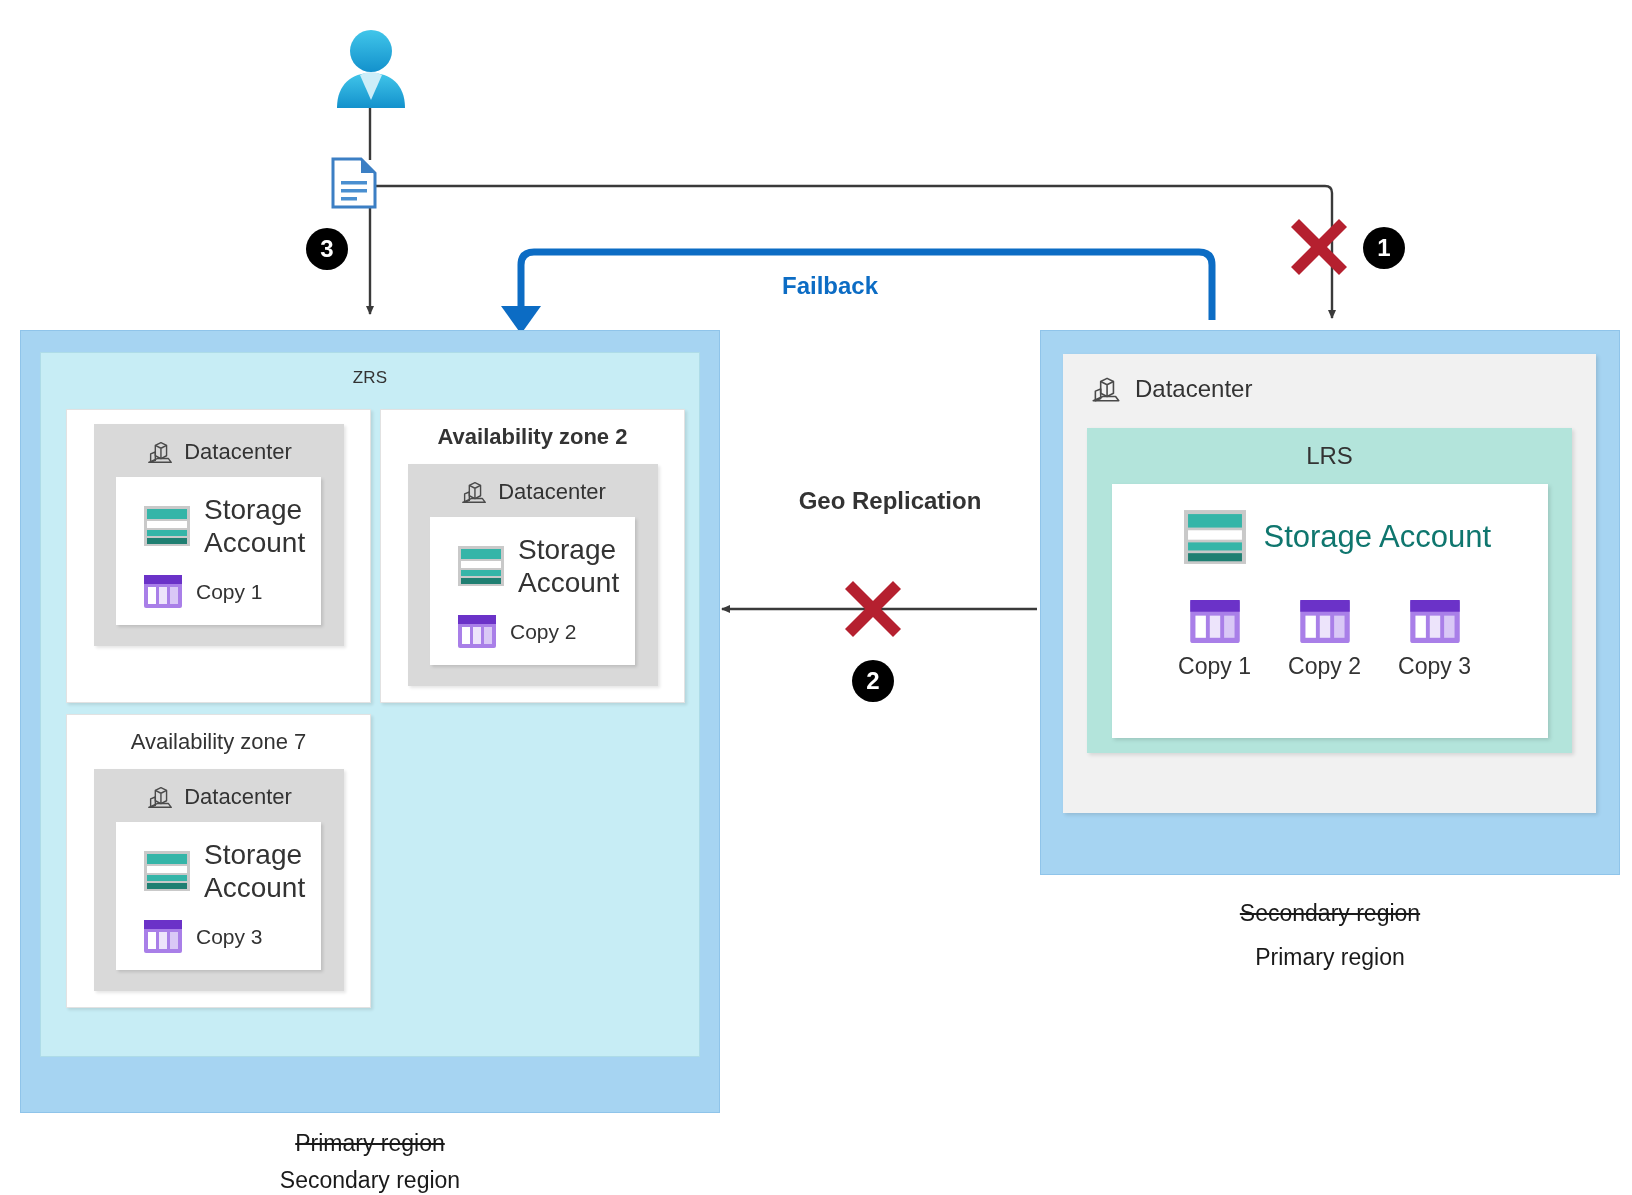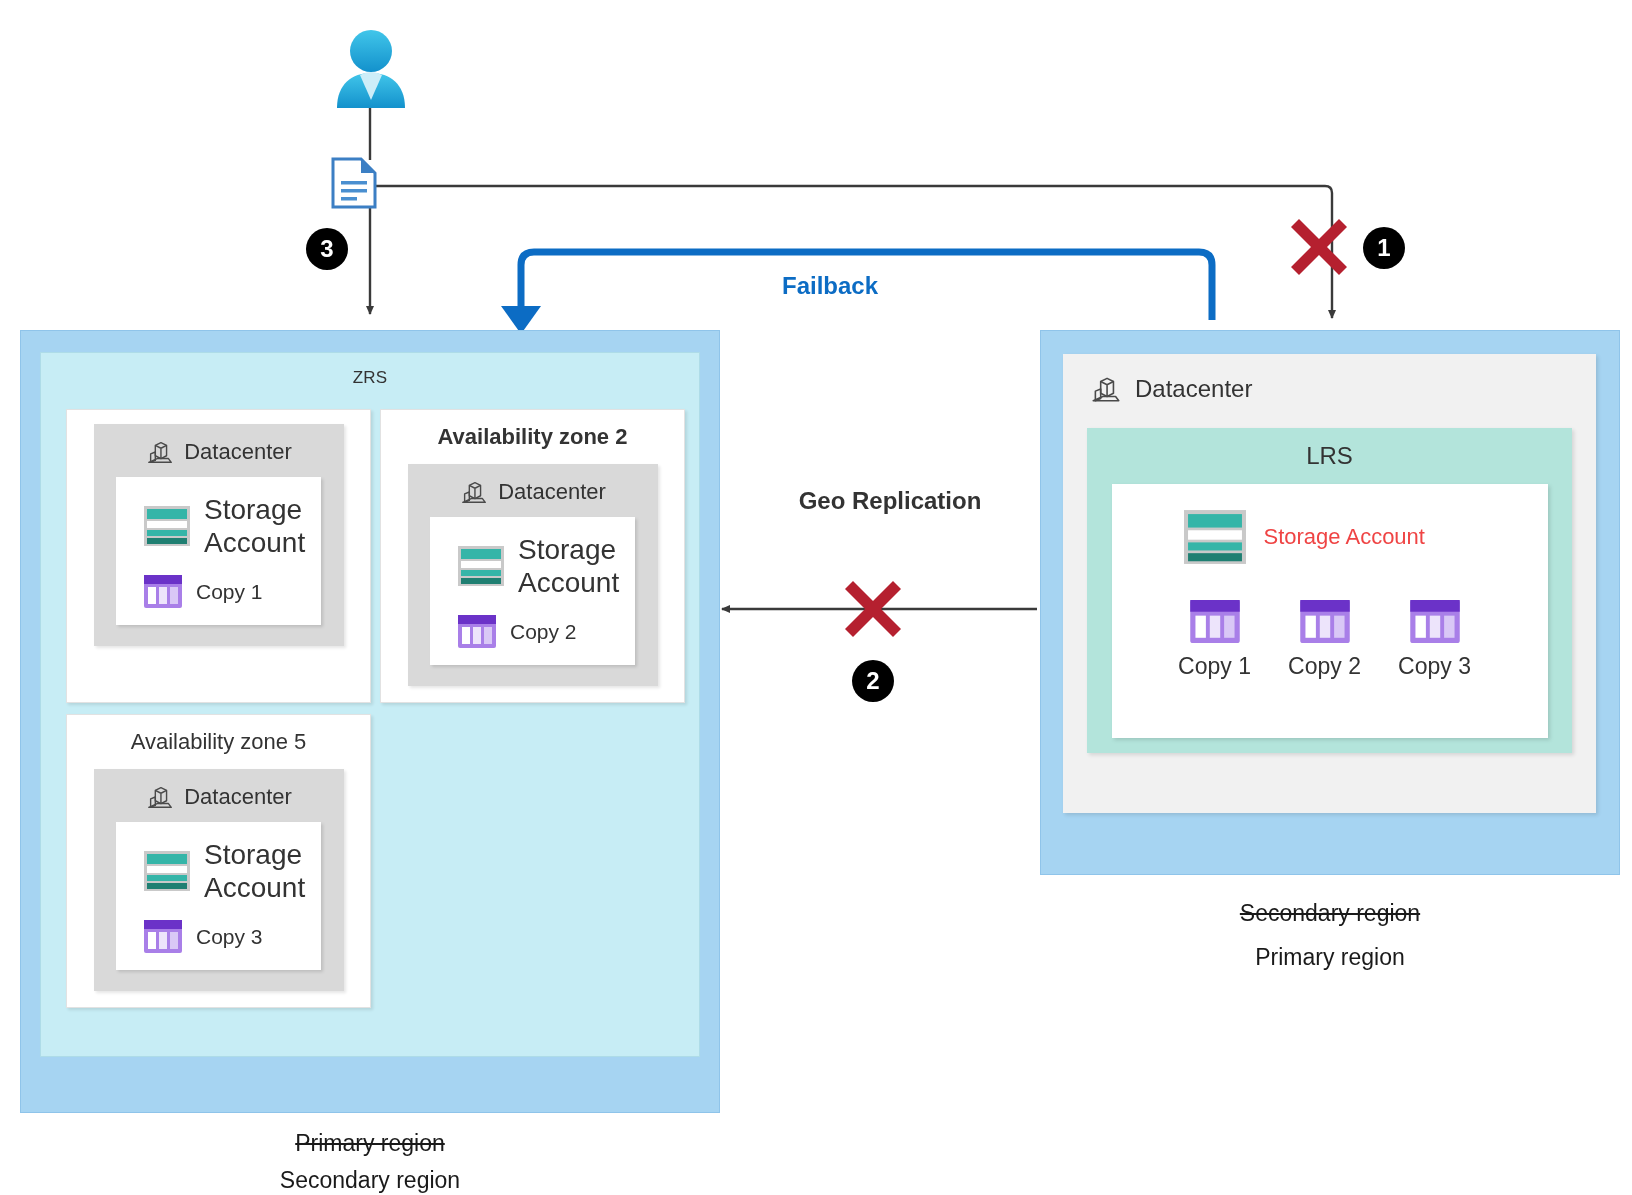--- a/index.html
+++ b/index.html
@@ -122,21 +122,21 @@
   .lrs-inner {
     background: #ffffff;
     box-sizing: border-box;
     box-shadow: 2px 2px 4px rgba(0,0,0,0.13);
   }
   .lrs-sa-row {
     display: flex;
     align-items: center;
     gap: 18px;
   }
-  .lrs-sa-label { font-size: 22px; color: #ef4444; }
+  .lrs-sa-label { font-size: 31px; color: #0f766e; }
   .lrs-copies {
     display: flex;
     align-items: flex-start;
   }
   .lrs-copy-cell {
     width: 110px;
     text-align: center;
   }
   .lrs-copy-cell .cap {
     font-size: 23px;
@@ -304,21 +304,21 @@
             <rect x="15" y="12" width="8" height="17" fill="#EDE4FB"></rect>
             <rect x="26" y="12" width="8" height="17" fill="#D9C8F6"></rect>
           </svg>
           <span class="copy-label">Copy 2</span>
         </div>
       </div>
     </div>
   </div>
 
   <div class="abs az-card" style="left:66px; top:714px; width:305px; height:294px;">
-    <div class="az-title" style="margin-top:14px;">Availability zone 5</div>
+    <div class="az-title" style="margin-top:14px;">Availability zone 7</div>
 
     <div class="dc-panel" style="margin:14px auto 0; width:250px; height:222px;">
       <div class="dc-head" style="justify-content:center; padding-top:13px;">
         <svg class="dc-icon" width="30" height="30" viewBox="0 0 32 32">
           <g fill="none" stroke="#4A4A4A" stroke-width="1.5" stroke-linejoin="round">
             <path d="M11 9 l6 -3 l6 3 l0 11 l-6 3 l-6 -3 z"></path>
             <path d="M11 9 l6 3 l6 -3 M17 12 l0 11"></path>
             <path d="M6 18 l5 -2 l0 9 l-5 2 z"></path>
             <path d="M4 27 l9 -4 l12 0 l3 4 z"></path>
           </g>

